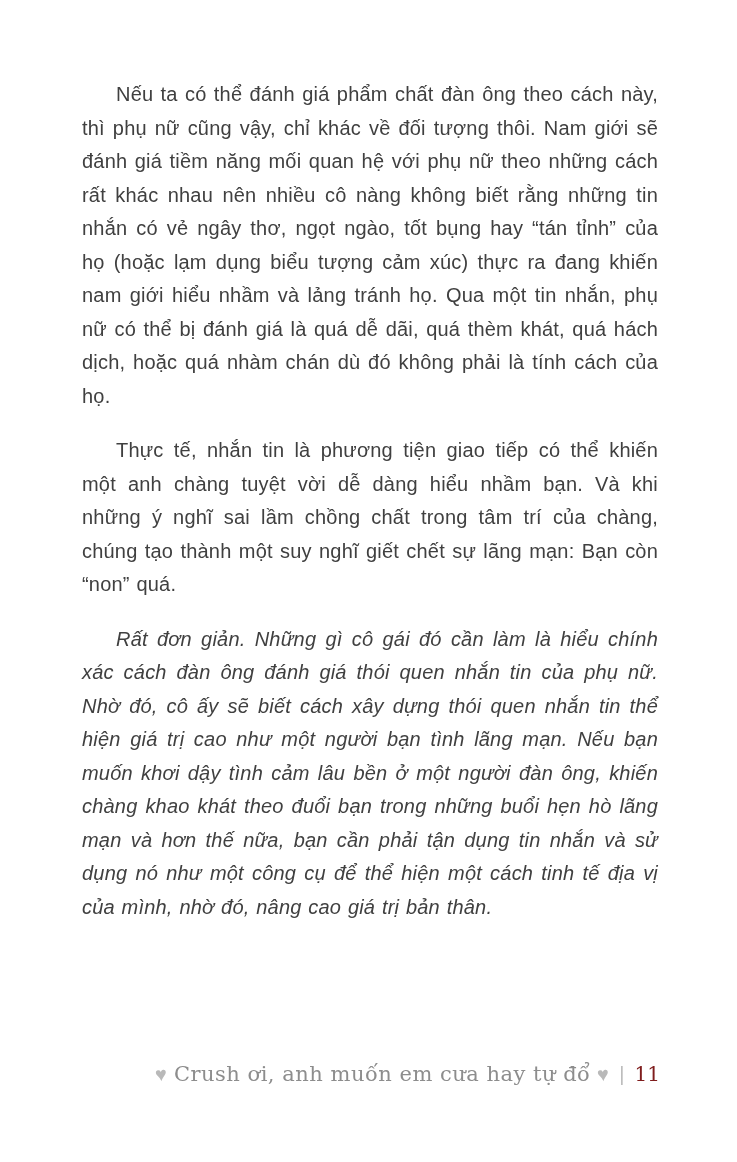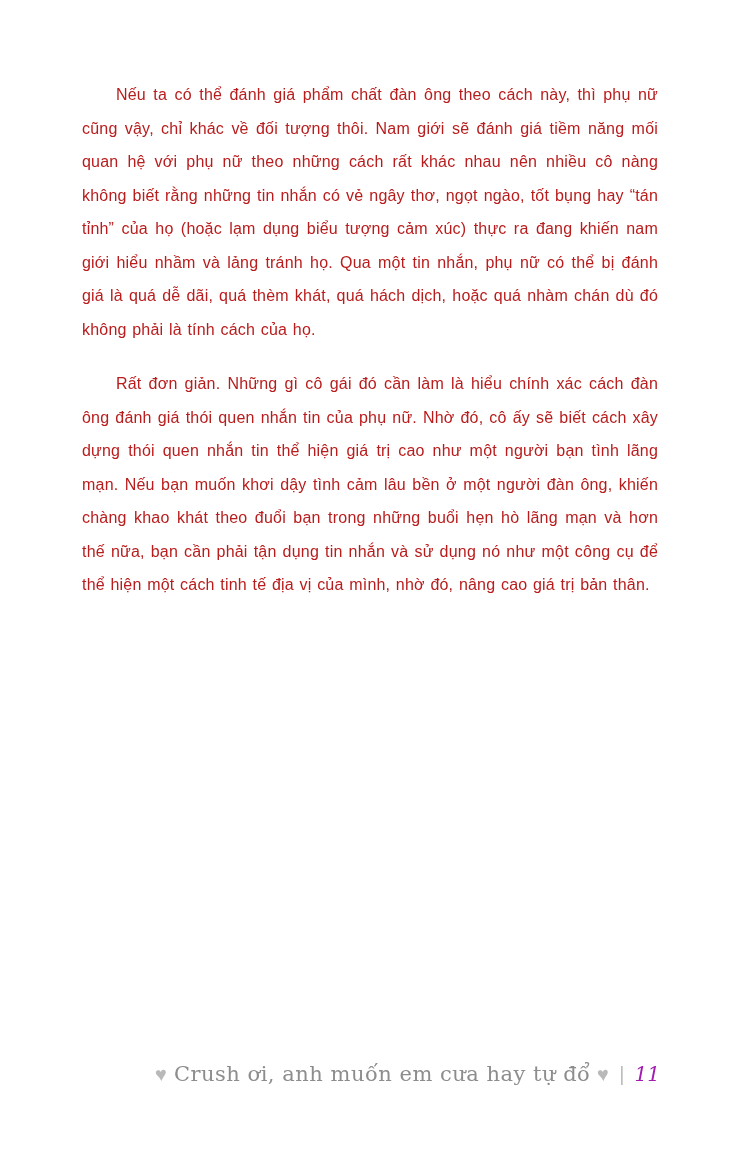--- a/index.html
+++ b/index.html
@@ -18,30 +18,31 @@
     font-family: "Liberation Sans", sans-serif;
   }
   .content {
     position: absolute;
     top: 78px;
     left: 82px;
     right: 79px;
   }
   .content p {
     margin: 0 0 21px 0;
-    font-size: 16px;
+    font-size: 20px;
     line-height: 33.5px;
-    color: #b91c1c;
+    color: #404040;
     text-align: justify;
     text-indent: 34px;
     letter-spacing: 0.2px;
     word-spacing: 1px;
   }
   .content p:last-child {
     margin-bottom: 12px;
+    font-style: italic;
   }
   .footer {
     position: absolute;
     right: 77px;
     top: 1062px;
     display: flex;
     align-items: center;
     gap: 7px;
     white-space: nowrap;
   }
@@ -58,32 +59,32 @@
     letter-spacing: 0.5px;
   }
   .footer .sep {
     color: #bcbcbc;
     font-size: 20px;
     padding: 0 3px;
     font-family: "Liberation Sans", sans-serif;
   }
   .footer .pagenum {
     font-family: "DejaVu Serif", serif;
-    font-style: italic;
     font-size: 20px;
-    color: #a21caf;
+    color: #7f1d1d;
   }
 </style>
 </head>
 <body>
 
 <div class="page">
 
   <main class="content">
     <p>Nếu ta có thể đánh giá phẩm chất đàn ông theo cách này, thì phụ nữ cũng vậy, chỉ khác về đối tượng thôi. Nam giới sẽ đánh giá tiềm năng mối quan hệ với phụ nữ theo những cách rất khác nhau nên nhiều cô nàng không biết rằng những tin nhắn có vẻ ngây thơ, ngọt ngào, tốt bụng hay “tán tỉnh” của họ (hoặc lạm dụng biểu tượng cảm xúc) thực ra đang khiến nam giới hiểu nhầm và lảng tránh họ. Qua một tin nhắn, phụ nữ có thể bị đánh giá là quá dễ dãi, quá thèm khát, quá hách dịch, hoặc quá nhàm chán dù đó không phải là tính cách của họ.</p>
+    <p>Thực tế, nhắn tin là phương tiện giao tiếp có thể khiến một anh chàng tuyệt vời dễ dàng hiểu nhầm bạn. Và khi những ý nghĩ sai lầm chồng chất trong tâm trí của chàng, chúng tạo thành một suy nghĩ giết chết sự lãng mạn: Bạn còn “non” quá.</p>
     <p>Rất đơn giản. Những gì cô gái đó cần làm là hiểu chính xác cách đàn ông đánh giá thói quen nhắn tin của phụ nữ. Nhờ đó, cô ấy sẽ biết cách xây dựng thói quen nhắn tin thể hiện giá trị cao như một người bạn tình lãng mạn. Nếu bạn muốn khơi dậy tình cảm lâu bền ở một người đàn ông, khiến chàng khao khát theo đuổi bạn trong những buổi hẹn hò lãng mạn và hơn thế nữa, bạn cần phải tận dụng tin nhắn và sử dụng nó như một công cụ để thể hiện một cách tinh tế địa vị của mình, nhờ đó, nâng cao giá trị bản thân.</p>
   </main>
 
   <footer class="footer">
     <span class="heart">♥</span>
     <span class="running-title">Crush ơi, anh muốn em cưa hay tự đổ</span>
     <span class="heart">♥</span>
     <span class="sep">|</span>
     <span class="pagenum">11</span>
   </footer>

